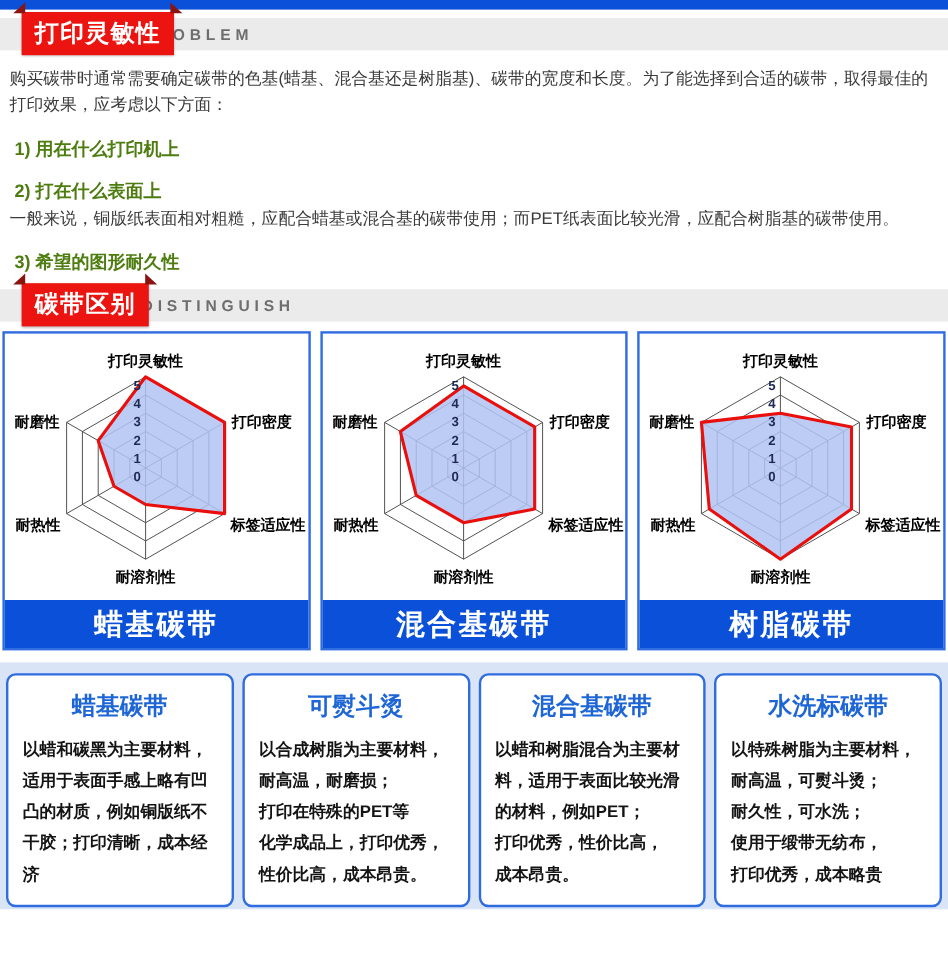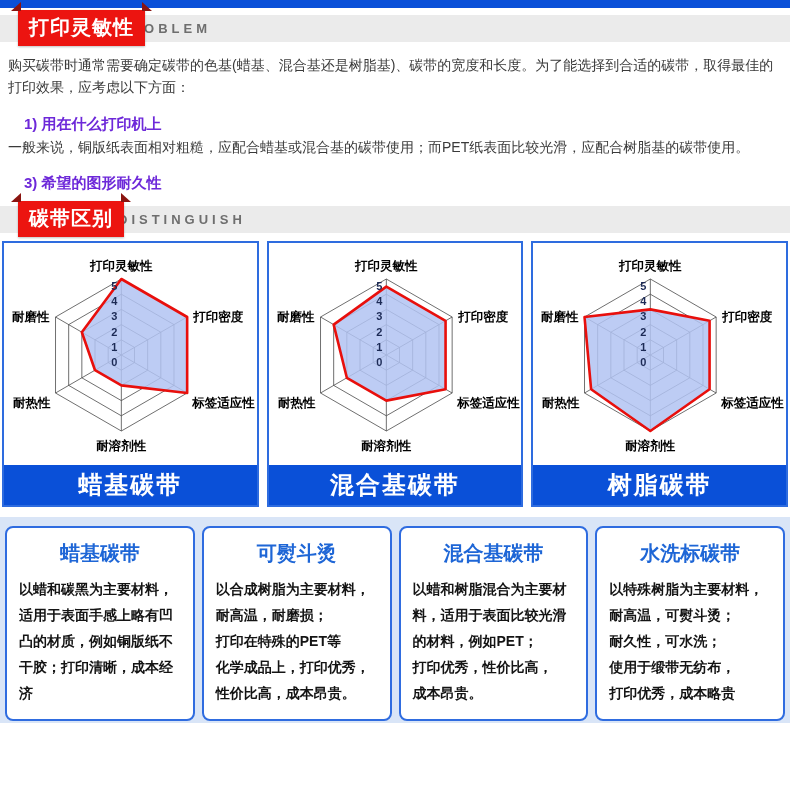--- a/index.html
+++ b/index.html
@@ -8,21 +8,21 @@
   
   .ribbon-row{position:relative;margin-top:6px;height:28px;}
   .gray-bar{position:absolute;left:0;top:1px;width:100%;height:27px;background:#ebebeb;}
   .ribbon-sub{position:absolute;left:118px;top:7px;font-size:13px;font-weight:bold;letter-spacing:4px;color:#6e6e6e;}
   .red-box{position:absolute;left:18px;top:-4px;background:#ec1410;color:#fff;font-size:20px;font-weight:bold;padding:4px 11px 5px;letter-spacing:1px;box-shadow:0 1px 2px rgba(0,0,0,.25);}
   .red-box::before{content:"";position:absolute;left:-7px;top:-8px;width:0;height:0;border-bottom:9px solid #8a1410;border-left:10px solid transparent;}
   .red-box::after{content:"";position:absolute;right:-7px;top:-8px;width:0;height:0;border-bottom:9px solid #8a1410;border-right:10px solid transparent;}
   
   .faq{padding:12px 10px 4px 8px;color:#333;}
   .faq p{margin:0;font-size:14px;font-weight:normal;line-height:1.6;color:#3a3a3a;}
-  .faq h3{margin:16px 16px 2px;font-size:15px;font-weight:bold;color:#6d28d9;}
+  .faq h3{margin:16px 4px 2px;font-size:15px;font-weight:bold;color:#4d7c0f;}
   .faq .item-body{margin-bottom:4px;}
   
   .radar-row{display:flex;gap:8px;padding:8px 2px 0;}
   .radar-panel{flex:1;border:2px solid #2e6cdf;background:#fff;}
   .radar-chart{height:222px;}
   .radar-chart svg{display:block;width:100%;height:222px;}
   .radar-bar{height:40px;background:#0a50d8;color:#fff;font-size:24px;font-weight:bold;display:flex;align-items:center;justify-content:center;letter-spacing:2px;}
   .grid{fill:none;stroke:#4a4a4a;stroke-width:0.8;}
   .data-poly{fill:rgba(178,195,242,0.85);stroke:#e80f0c;stroke-width:2.6;stroke-linejoin:round;}
   .axis-label{font-family:"Liberation Sans",sans-serif;font-size:12.5px;font-weight:bold;fill:#000;}
@@ -43,20 +43,21 @@
   <div class="gray-bar"></div>
   <span class="ribbon-sub">PROBLEM</span>
   <span class="red-box">打印灵敏性</span>
 </div>
 
 <div class="faq">
   <p>购买碳带时通常需要确定碳带的色基(蜡基、混合基还是树脂基)、碳带的宽度和长度。为了能选择到合适的碳带，取得最佳的打印效果，应考虑以下方面：</p>
 
   <h3>1) 用在什么打印机上</h3>
 
+  <h3>2) 打在什么表面上</h3>
   <p class="item-body">一般来说，铜版纸表面相对粗糙，应配合蜡基或混合基的碳带使用；而PET纸表面比较光滑，应配合树脂基的碳带使用。</p>
 
   <h3>3) 希望的图形耐久性</h3>
 </div>
 
 <div class="ribbon-row">
   <div class="gray-bar"></div>
   <span class="ribbon-sub">DISTINGUISH</span>
   <span class="red-box">碳带区别</span>
 </div>

